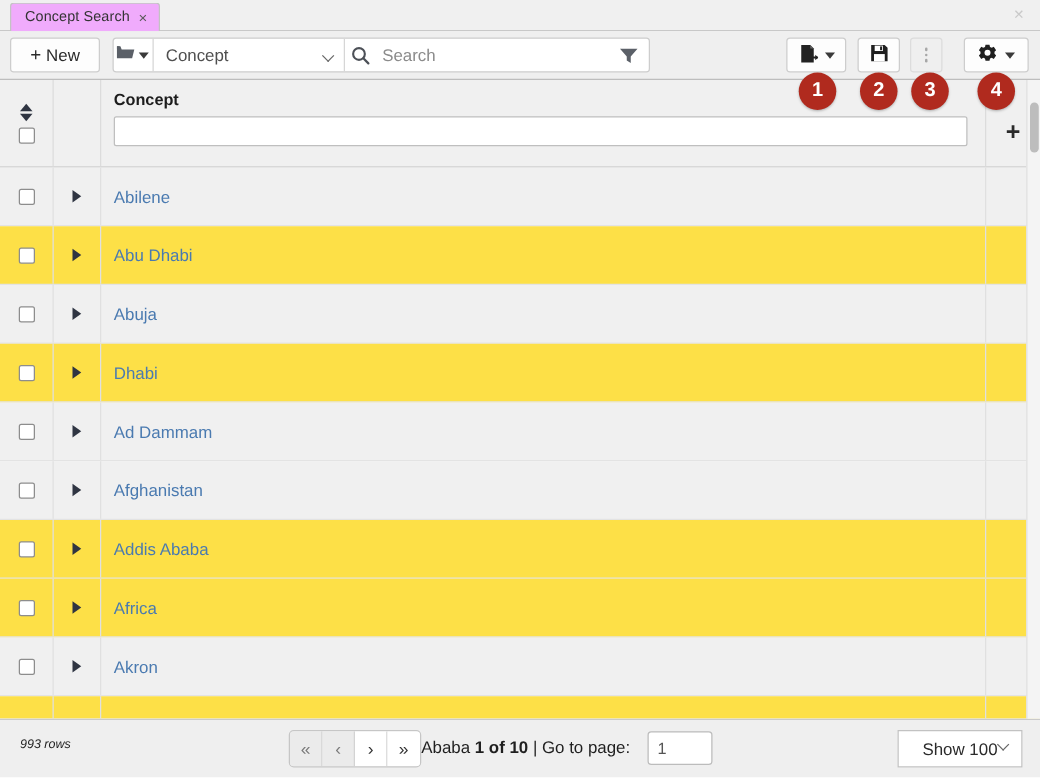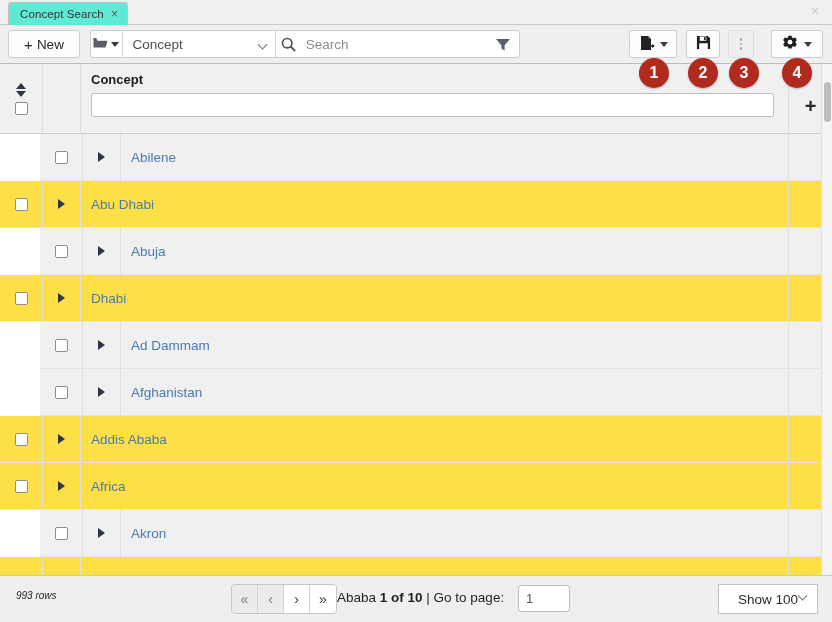--- a/index.html
+++ b/index.html
@@ -28,21 +28,21 @@
     border-bottom: 1px solid #c8c8c8;
   }
   .tab {
     position: absolute;
     left: 8px; top: 2px;
     height: 23px;
     display: flex;
     align-items: center;
     gap: 7px;
     padding: 0 9px 0 11px;
-    background: #5eead4;
+    background: #f0abfc;
     border: 1px solid #c3c3c3;
     border-bottom: none;
     border-radius: 3px 3px 0 0;
   }
   .tab-label {
     font-size: 11.5px;
     color: #333333;
     letter-spacing: .1px;
     white-space: nowrap;
   }
@@ -291,21 +291,21 @@
     position: relative;
     height: 441px;
     overflow: hidden;
   }
   .row {
     display: flex;
     height: 47px;
     border-bottom: 1px solid #e3e3e3;
     background: #fde047;
   }
-  .row.alt { background: #f0f0f0; margin-left: 40px; }
+  .row.alt { background: #f0f0f0; }
   .row .col-sel, .row .col-exp, .row .col-main, .row .col-add {
     border-right: 1px solid #e0e0e0;
   }
   .row .col-sel {
     flex-direction: row;
     justify-content: center;
     align-items: center;
   }
   .row .col-exp {
     display: flex;

